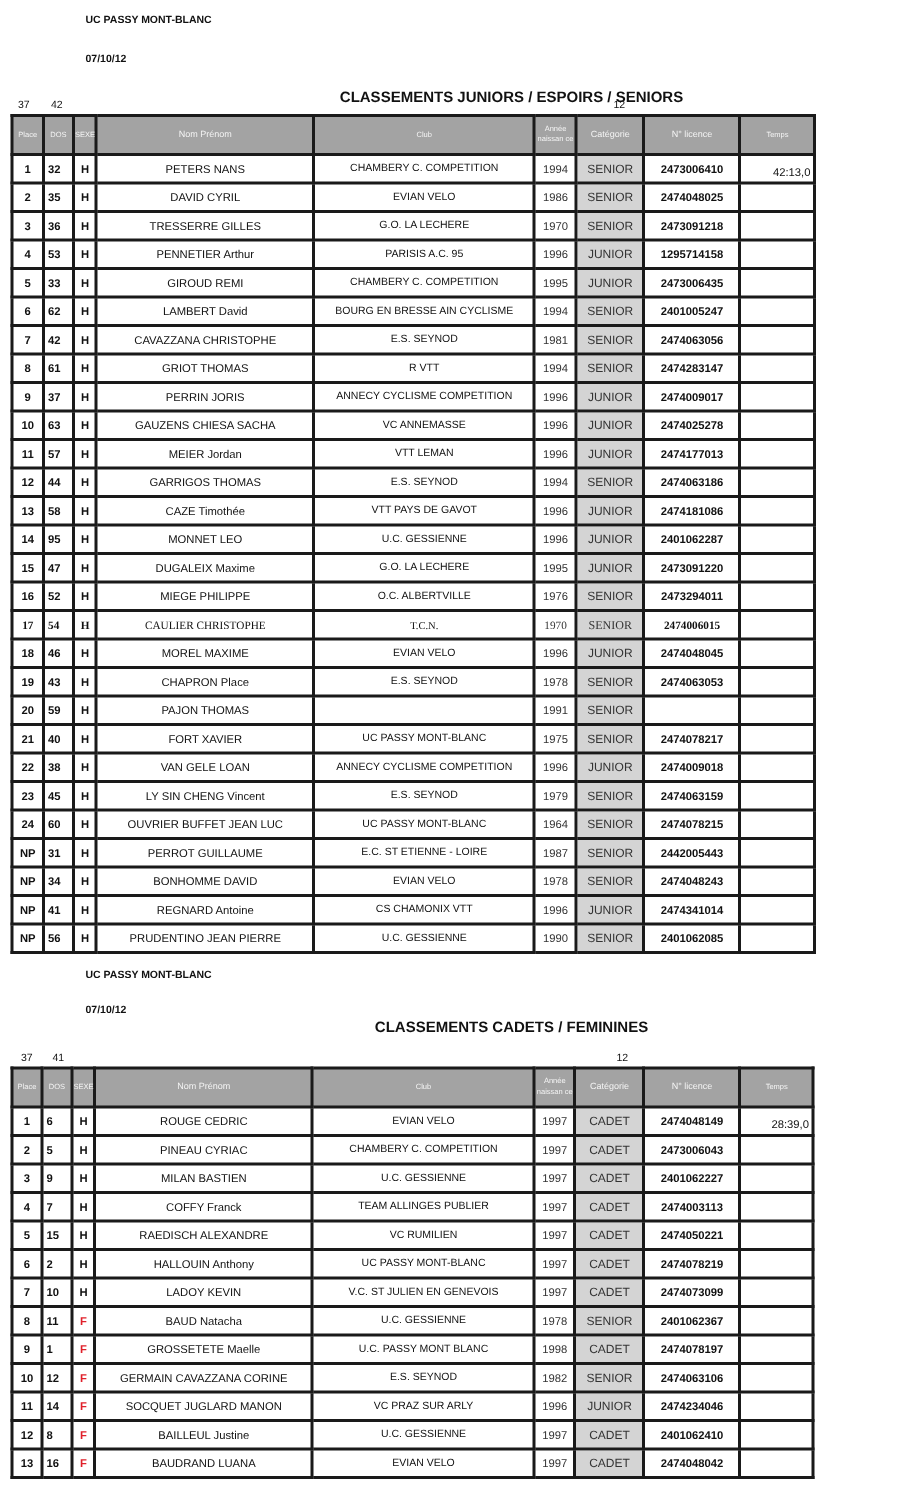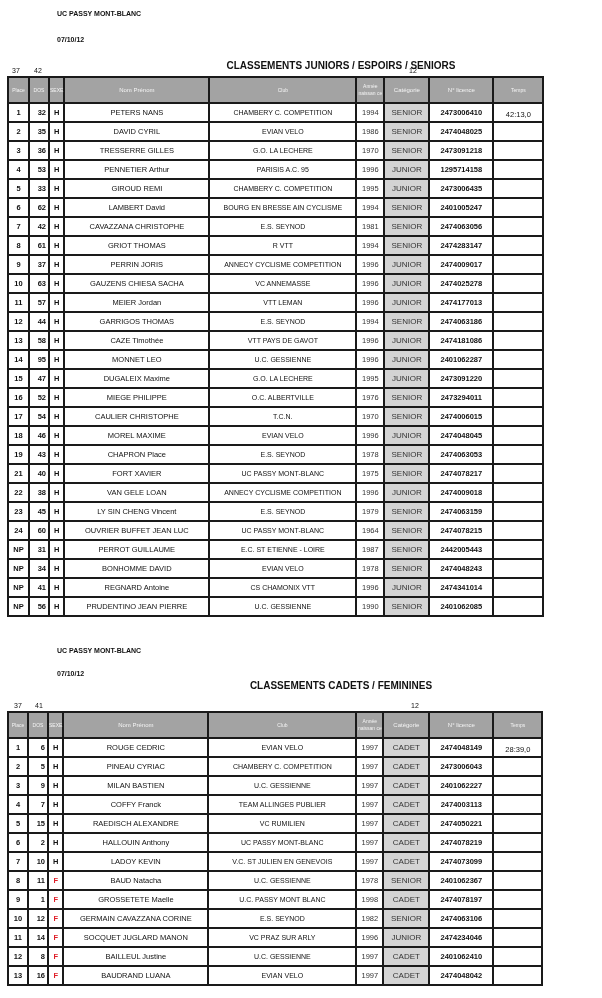--- a/index.html
+++ b/index.html
@@ -7,29 +7,29 @@
   .sec { position: absolute; left: 0; width: 602px; }
   .org { position: absolute; left: 57px; font-size: 7px; font-weight: bold; }
   .date { position: absolute; left: 57px; font-size: 7px; font-weight: bold; }
   .title { position: absolute; left: 0; width: 602px; text-align: center; font-size: 10px; font-weight: bold; padding-left: 80px; box-sizing: border-box; }
   .cnt { position: absolute; font-size: 7px; }
   table { position: absolute; left: 7px; border-collapse: collapse; table-layout: fixed; }
   th { background: #a3a3a3; color: #f4f4f4; font-weight: normal; font-size: 5px; border: 2px solid #1a1a1a; padding: 0; text-align: center; line-height: 7px; }
   th.big { font-size: 6px; }
   td { border: 2px solid #1a1a1a; padding: 0 2px; font-size: 7.5px; height: 14px; white-space: nowrap; overflow: hidden; }
   td.place { font-weight: bold; text-align: center; }
-  td.dos { font-weight: bold; text-align: right; }
+  td.dos { font-weight: bold; text-align: left; }
   td.sexe { font-weight: bold; text-align: center; border-left-width: 1px; }
   td.sexe.f { color: #e0202a; }
   td.name { text-align: center; }
   td.club { text-align: center; font-size: 7px; }
   td.annee { text-align: center; color: #333; font-size: 7.5px; }
   td.cat { text-align: center; background: #d4d4d4; color: #333; font-size: 8px; }
   td.lic { text-align: center; font-weight: bold; font-size: 7.5px; }
-  td.temps { text-align: center; font-size: 7.5px; padding-top: 3px; }
+  td.temps { text-align: right; font-size: 7.5px; padding-top: 3px; }
 </style>
 </head>
 <body>
 
 <div class="sec" style="top:0;">
   <div class="org" style="top:10px;">UC PASSY MONT-BLANC</div>
   <div class="date" style="top:36px;">07/10/12</div>
   <div class="title" style="top:60px;">CLASSEMENTS JUNIORS / ESPOIRS / SENIORS</div>
   <div class="cnt" style="top:67px;left:12px;">37</div>
   <div class="cnt" style="top:67px;left:34px;">42</div>
@@ -229,21 +229,21 @@
           <td class="place">16</td>
           <td class="dos">52</td>
           <td class="sexe">H</td>
           <td class="name">MIEGE PHILIPPE</td>
           <td class="club">O.C. ALBERTVILLE</td>
           <td class="annee">1976</td>
           <td class="cat">SENIOR</td>
           <td class="lic">2473294011</td>
           <td class="temps"></td>
         </tr>
-        <tr style="height: 18.1px;">
+        <tr style="height: 18.1px; font-family: Liberation Serif, serif;">
           <td class="place">17</td>
           <td class="dos">54</td>
           <td class="sexe">H</td>
           <td class="name">CAULIER CHRISTOPHE</td>
           <td class="club">T.C.N.</td>
           <td class="annee">1970</td>
           <td class="cat">SENIOR</td>
           <td class="lic">2474006015</td>
           <td class="temps"></td>
         </tr>
@@ -260,20 +260,31 @@
         </tr>
         <tr style="height: 18.1px;">
           <td class="place">19</td>
           <td class="dos">43</td>
           <td class="sexe">H</td>
           <td class="name">CHAPRON Place</td>
           <td class="club">E.S. SEYNOD</td>
           <td class="annee">1978</td>
           <td class="cat">SENIOR</td>
           <td class="lic">2474063053</td>
+          <td class="temps"></td>
+        </tr>
+        <tr style="height: 18.1px;">
+          <td class="place">20</td>
+          <td class="dos">59</td>
+          <td class="sexe">H</td>
+          <td class="name">PAJON THOMAS</td>
+          <td class="club"></td>
+          <td class="annee">1991</td>
+          <td class="cat">SENIOR</td>
+          <td class="lic"></td>
           <td class="temps"></td>
         </tr>
         <tr style="height: 18.1px;">
           <td class="place">21</td>
           <td class="dos">40</td>
           <td class="sexe">H</td>
           <td class="name">FORT XAVIER</td>
           <td class="club">UC PASSY MONT-BLANC</td>
           <td class="annee">1975</td>
           <td class="cat">SENIOR</td>

